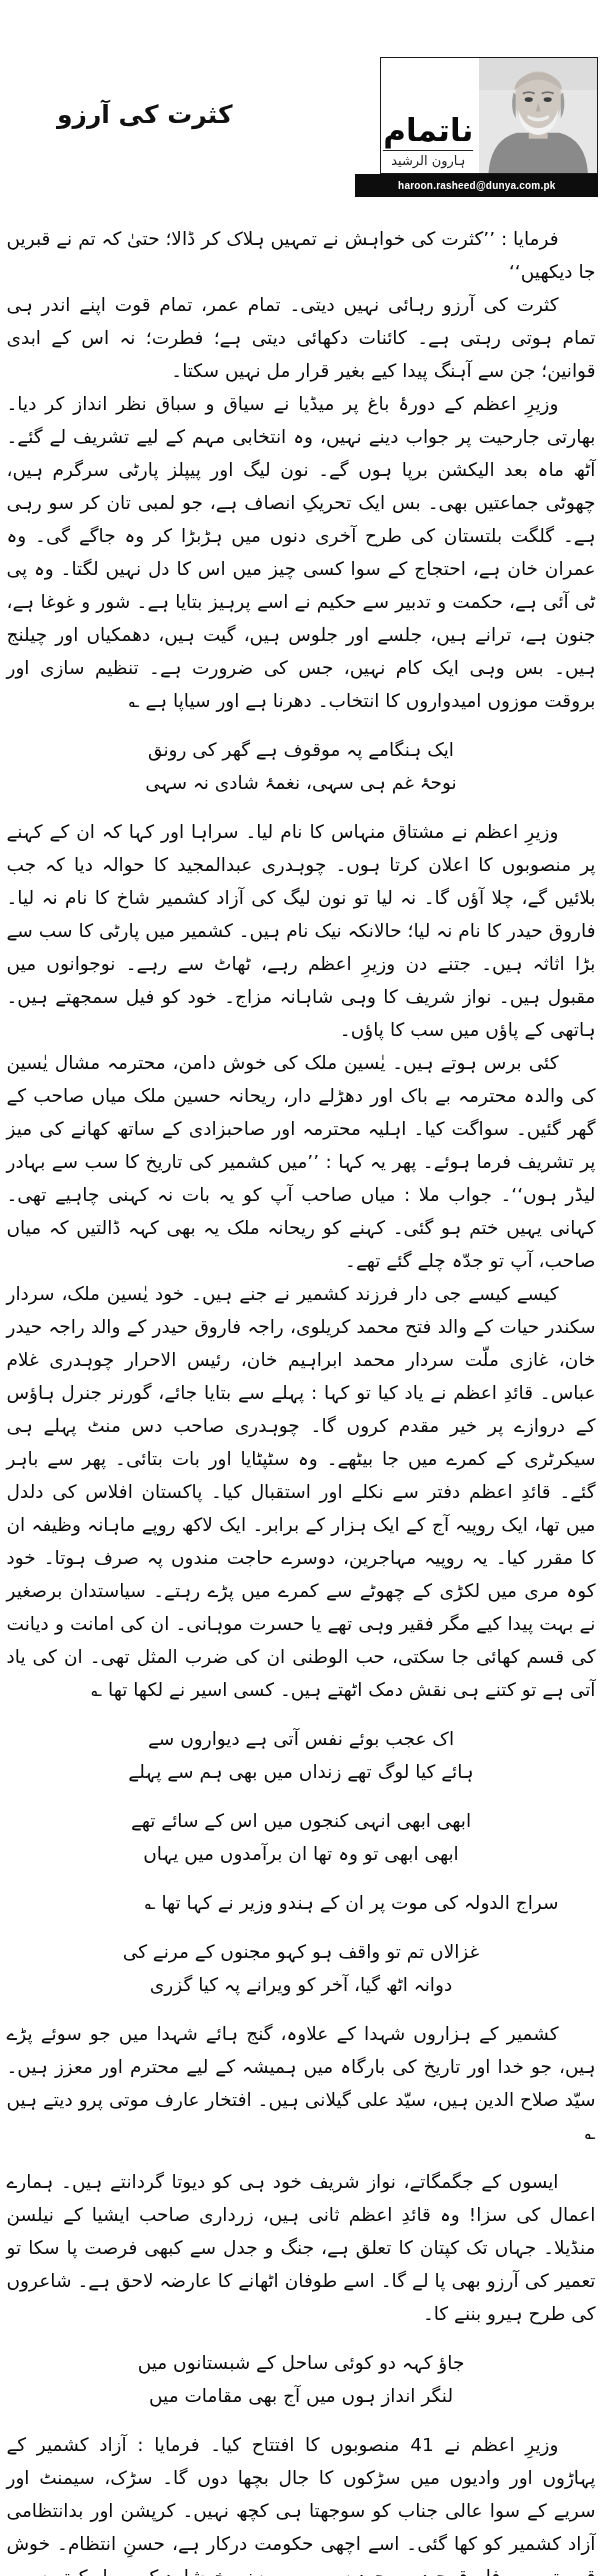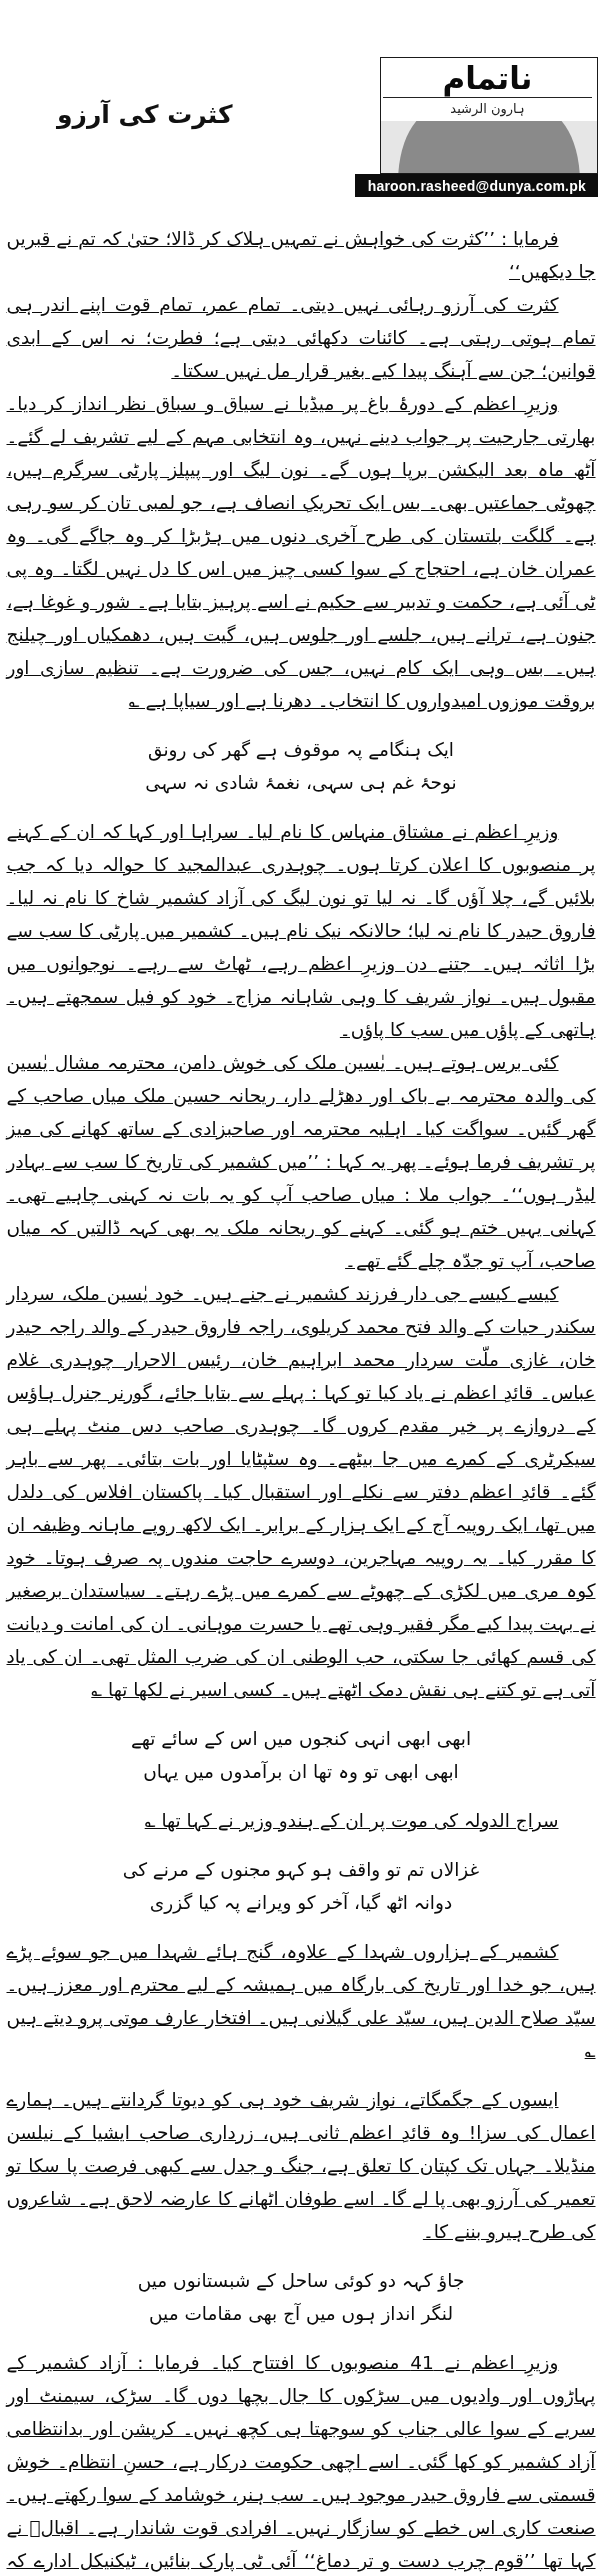--- a/index.html
+++ b/index.html
@@ -10,51 +10,51 @@
   }
   .page{position:absolute;inset:0;}
   
   .article-title{
     position:absolute;top:100px;left:57px;width:194px;margin:0;
     text-align:left;font-size:25px;font-weight:bold;color:#111;
     direction:rtl;letter-spacing:0;
   }
   .masthead{
     position:absolute;top:57px;right:3.7px;width:218px;height:117px;
-    border:1.4px solid #1a1a1a;background:#fff;display:flex;flex-direction:column;
+    border:1.4px solid #1a1a1a;background:#fff;display:flex;flex-direction:row;
     box-sizing:border-box;
   }
   .masthead-left{
     flex:0 0 45%;display:flex;flex-direction:column;justify-content:flex-end;
     padding:3.7px 5.6px 1.9px 1.9px;box-sizing:border-box;direction:rtl;
   }
   .logo-text{
     font-size:31px;font-weight:900;color:#0a0a0a;line-height:1.05;
     text-align:center;direction:rtl;
   }
   .logo-rule{border:0;border-top:1.4px solid #222;margin:2.8px 0 2.8px 0;}
   .author-name{
     font-size:13px;color:#222;text-align:center;direction:rtl;
     padding-bottom:2.8px;
   }
   .photo{flex:1 1 55%;overflow:hidden;background:#ededed;}
   .photo svg{display:block;width:100%;height:100%;}
   .email-bar{
     position:absolute;top:174px;right:3.7px;width:243px;height:23px;
     background:#0d0d0d;color:#fff;display:flex;align-items:center;justify-content:center;
-    font-size:14px;font-weight:bold;letter-spacing:0.2px;
+    font-size:10px;font-weight:bold;letter-spacing:0.2px;
     font-family:"Liberation Sans","DejaVu Sans",sans-serif;
   }
   
   .article-body{
     position:absolute;top:222px;left:6.5px;right:6.5px;bottom:18.5px;
     direction:rtl;text-align:justify;color:#0b0b0b;
     font-size:18.5px;line-height:33px;
   }
-  .para{margin:0;text-indent:37px;text-decoration:underline;}
+  .para{margin:0;text-indent:37px;}
   .couplet{margin:16px;text-align:center;text-indent:0;}
   .verse{display:block;}
 </style>
 </head>
 <body>
 
 <div class="page">
 
   <h1 class="article-title">کثرت کی آرزو</h1>
 
@@ -102,20 +102,24 @@
       <p class="para">کثرت کی آرزو رہائی نہیں دیتی۔ تمام عمر، تمام قوت اپنے اندر ہی تمام ہوتی رہتی ہے۔ کائنات دکھائی دیتی ہے؛ فطرت؛ نہ اس کے ابدی قوانین؛ جن سے آہنگ پیدا کیے بغیر قرار مل نہیں سکتا۔</p>
       <p class="para">وزیرِ اعظم کے دورۂ باغ پر میڈیا نے سیاق و سباق نظر انداز کر دیا۔ بھارتی جارحیت پر جواب دینے نہیں، وہ انتخابی مہم کے لیے تشریف لے گئے۔ آٹھ ماہ بعد الیکشن برپا ہوں گے۔ نون لیگ اور پیپلز پارٹی سرگرم ہیں، چھوٹی جماعتیں بھی۔ بس ایک تحریکِ انصاف ہے، جو لمبی تان کر سو رہی ہے۔ گلگت بلتستان کی طرح آخری دنوں میں ہڑبڑا کر وہ جاگے گی۔ وہ عمران خان ہے، احتجاج کے سوا کسی چیز میں اس کا دل نہیں لگتا۔ وہ پی ٹی آئی ہے، حکمت و تدبیر سے حکیم نے اسے پرہیز بتایا ہے۔ شور و غوغا ہے، جنون ہے، ترانے ہیں، جلسے اور جلوس ہیں، گیت ہیں، دھمکیاں اور چیلنج ہیں۔ بس وہی ایک کام نہیں، جس کی ضرورت ہے۔ تنظیم سازی اور بروقت موزوں امیدواروں کا انتخاب۔ دھرنا ہے اور سیاپا ہے ؎</p>
       <div class="couplet">
         <span class="verse">ایک ہنگامے پہ موقوف ہے گھر کی رونق</span>
         <span class="verse">نوحۂ غم ہی سہی، نغمۂ شادی نہ سہی</span>
       </div>
       <p class="para">وزیرِ اعظم نے مشتاق منہاس کا نام لیا۔ سراہا اور کہا کہ ان کے کہنے پر منصوبوں کا اعلان کرتا ہوں۔ چوہدری عبدالمجید کا حوالہ دیا کہ جب بلائیں گے، چلا آؤں گا۔ نہ لیا تو نون لیگ کی آزاد کشمیر شاخ کا نام نہ لیا۔ فاروق حیدر کا نام نہ لیا؛ حالانکہ نیک نام ہیں۔ کشمیر میں پارٹی کا سب سے بڑا اثاثہ ہیں۔ جتنے دن وزیرِ اعظم رہے، ٹھاٹ سے رہے۔ نوجوانوں میں مقبول ہیں۔ نواز شریف کا وہی شاہانہ مزاج۔ خود کو فیل سمجھتے ہیں۔ ہاتھی کے پاؤں میں سب کا پاؤں۔</p>
       <p class="para">کئی برس ہوتے ہیں۔ یٰسین ملک کی خوش دامن، محترمہ مشال یٰسین کی والدہ محترمہ بے باک اور دھڑلے دار، ریحانہ حسین ملک میاں صاحب کے گھر گئیں۔ سواگت کیا۔ اہلیہ محترمہ اور صاحبزادی کے ساتھ کھانے کی میز پر تشریف فرما ہوئے۔ پھر یہ کہا : ’’میں کشمیر کی تاریخ کا سب سے بہادر لیڈر ہوں‘‘۔ جواب ملا : میاں صاحب آپ کو یہ بات نہ کہنی چاہیے تھی۔ کہانی یہیں ختم ہو گئی۔ کہنے کو ریحانہ ملک یہ بھی کہہ ڈالتیں کہ میاں صاحب، آپ تو جدّہ چلے گئے تھے۔</p>
       <p class="para">کیسے کیسے جی دار فرزند کشمیر نے جنے ہیں۔ خود یٰسین ملک، سردار سکندر حیات کے والد فتح محمد کریلوی، راجہ فاروق حیدر کے والد راجہ حیدر خان، غازی ملّت سردار محمد ابراہیم خان، رئیس الاحرار چوہدری غلام عباس۔ قائدِ اعظم نے یاد کیا تو کہا : پہلے سے بتایا جائے، گورنر جنرل ہاؤس کے دروازے پر خیر مقدم کروں گا۔ چوہدری صاحب دس منٹ پہلے ہی سیکرٹری کے کمرے میں جا بیٹھے۔ وہ سٹپٹایا اور بات بتائی۔ پھر سے باہر گئے۔ قائدِ اعظم دفتر سے نکلے اور استقبال کیا۔ پاکستان افلاس کی دلدل میں تھا، ایک روپیہ آج کے ایک ہزار کے برابر۔ ایک لاکھ روپے ماہانہ وظیفہ ان کا مقرر کیا۔ یہ روپیہ مہاجرین، دوسرے حاجت مندوں پہ صرف ہوتا۔ خود کوہ مری میں لکڑی کے چھوٹے سے کمرے میں پڑے رہتے۔ سیاستدان برصغیر نے بہت پیدا کیے مگر فقیر وہی تھے یا حسرت موہانی۔ ان کی امانت و دیانت کی قسم کھائی جا سکتی، حب الوطنی ان کی ضرب المثل تھی۔ ان کی یاد آتی ہے تو کتنے ہی نقش دمک اٹھتے ہیں۔ کسی اسیر نے لکھا تھا ؎</p>
       <div class="couplet">
+        <span class="verse">اک عجب بوئے نفس آتی ہے دیواروں سے</span>
+        <span class="verse">ہائے کیا لوگ تھے زنداں میں بھی ہم سے پہلے</span>
+      </div>
+      <div class="couplet">
         <span class="verse">ابھی ابھی انہی کنجوں میں اس کے سائے تھے</span>
         <span class="verse">ابھی ابھی تو وہ تھا ان برآمدوں میں یہاں</span>
       </div>
       <p class="para">سراج الدولہ کی موت پر ان کے ہندو وزیر نے کہا تھا ؎</p>
       <div class="couplet">
         <span class="verse">غزالاں تم تو واقف ہو کہو مجنوں کے مرنے کی</span>
         <span class="verse">دوانہ اٹھ گیا، آخر کو ویرانے پہ کیا گزری</span>
       </div>
       <p class="para">کشمیر کے ہزاروں شہدا کے علاوہ، گنج ہائے شہدا میں جو سوئے پڑے ہیں، جو خدا اور تاریخ کی بارگاہ میں ہمیشہ کے لیے محترم اور معزز ہیں۔ سیّد صلاح الدین ہیں، سیّد علی گیلانی ہیں۔ افتخار عارف موتی پرو دیتے ہیں ؎</p>
       <div class="couplet">

